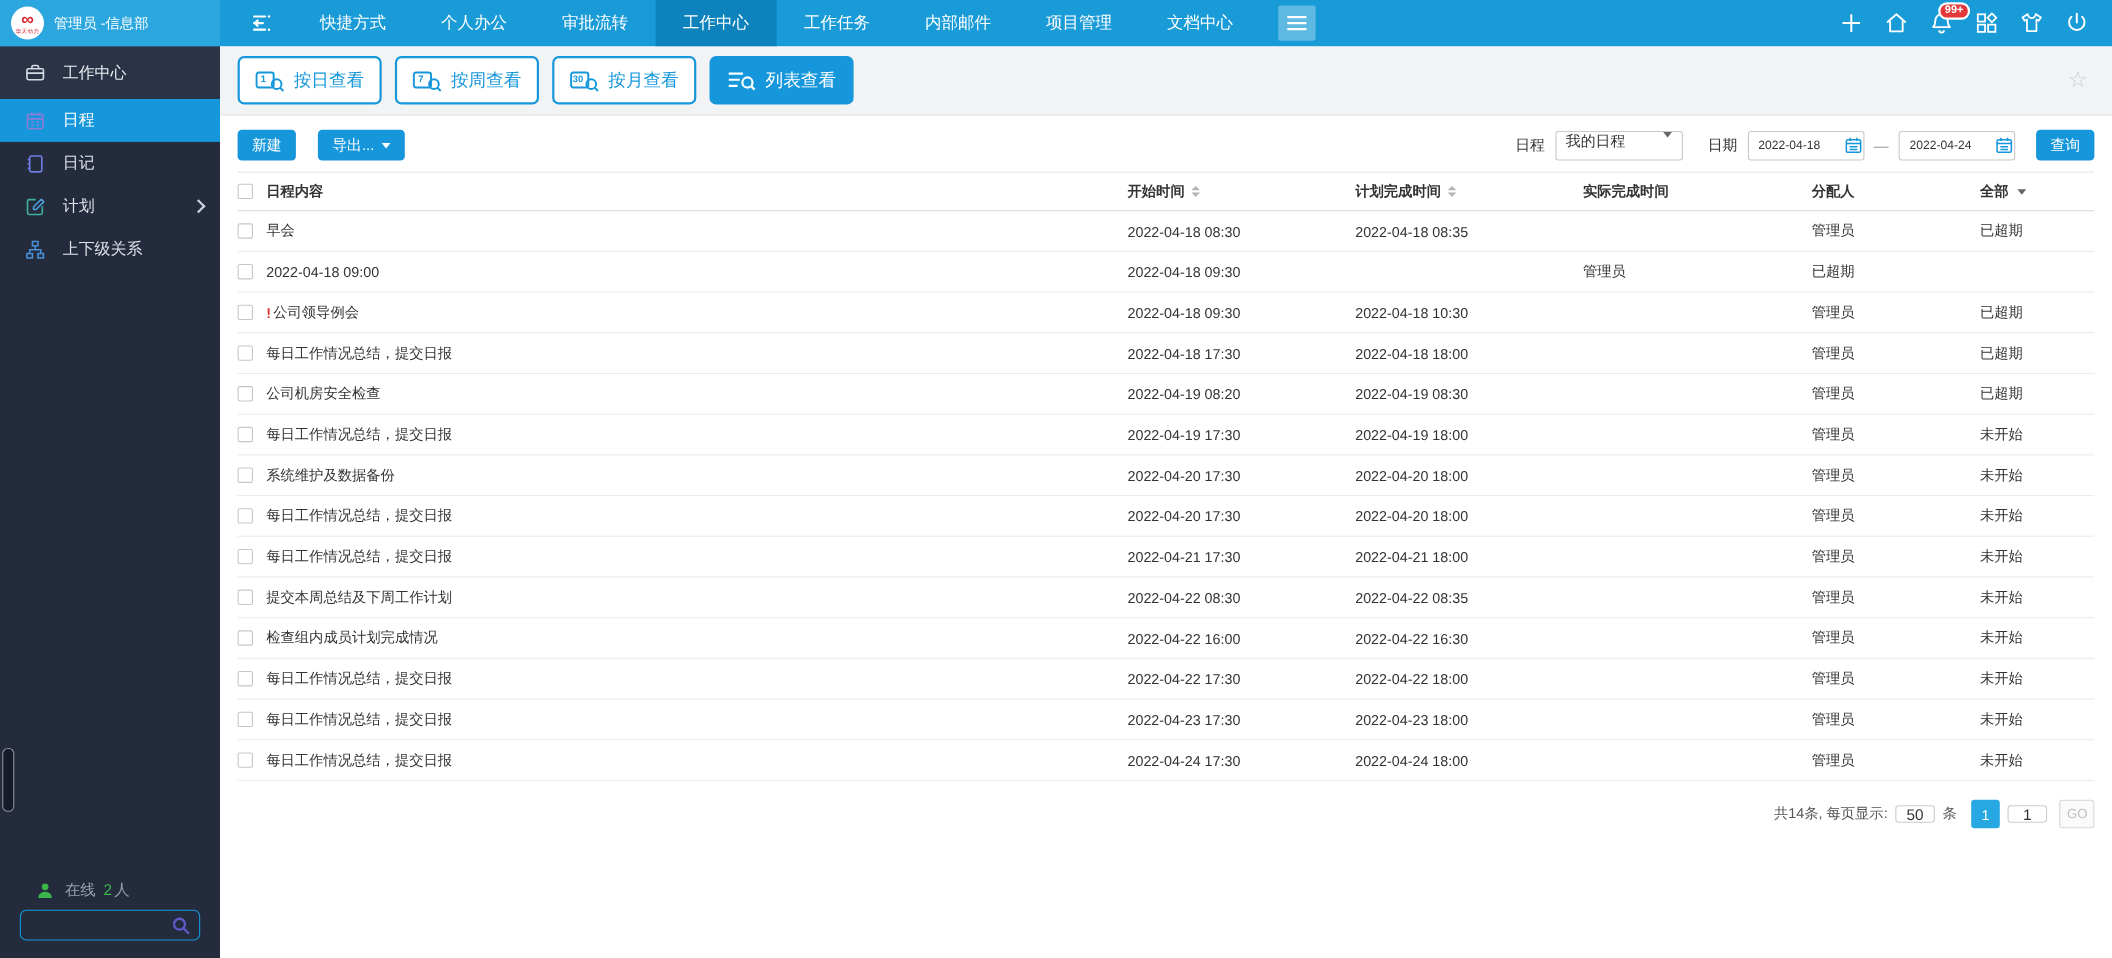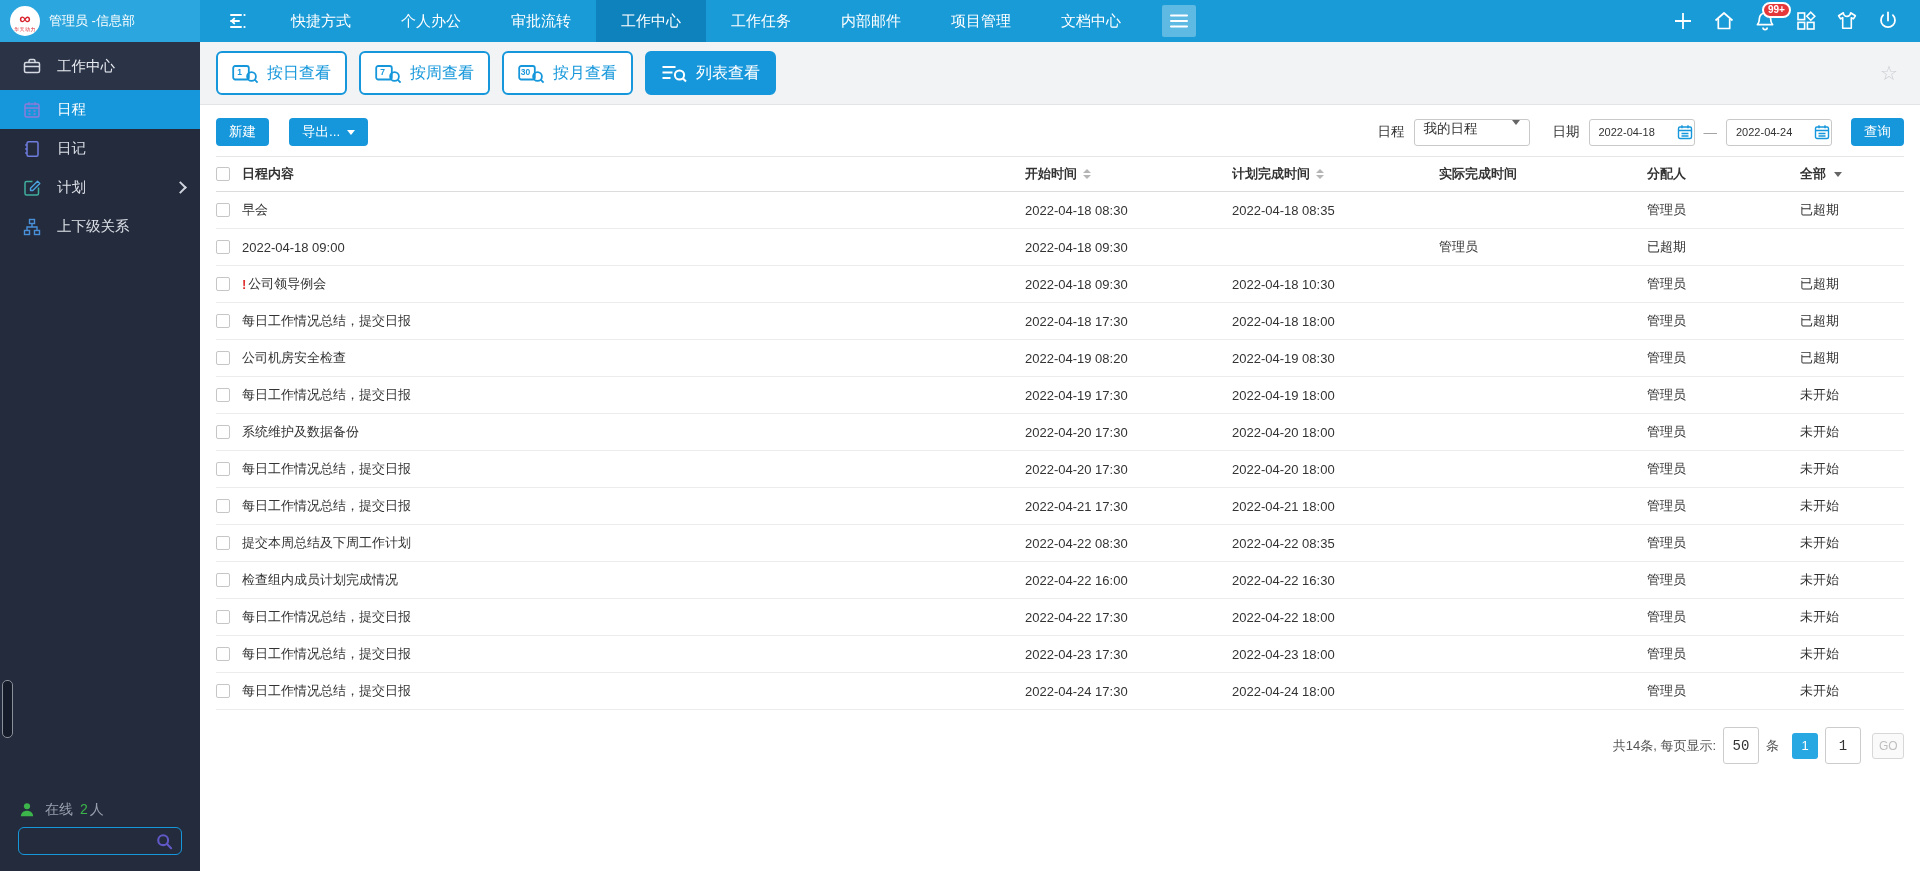--- a/index.html
+++ b/index.html
@@ -31,21 +31,21 @@
   .side-header{height:48px;background:#2b3347;color:#e8ebf0;display:flex;align-items:center;
                gap:15px;padding-left:22px;font-size:14.5px;cursor:pointer}
   .side-item{height:39px;display:flex;align-items:center;gap:15px;padding-left:22px;
              color:#dde1e8;font-size:14.5px;position:relative;cursor:pointer}
   .side-item.active{background:#1697db;color:#fff}
   .s-ic{width:20px;height:20px;display:flex;flex:0 0 auto}
   .chev{position:absolute;right:15px;width:7px;height:7px;border-top:2px solid #cfd4dd;
         border-right:2px solid #cfd4dd;transform:rotate(45deg)}
   .scroll-pill{position:absolute;left:2px;top:638px;width:9px;height:56px;background:#151b29;
                border:1px solid #8b8f98;border-radius:5px;cursor:grab}
-  .online{position:absolute;left:18px;bottom:52px;display:flex;
+  .online{position:absolute;left:32px;bottom:52px;display:flex;
           color:#98a0ae;font-size:14px}
   .online .p-ic{width:18px;height:18px;margin-right:9px;display:flex}
   .online .cnt{color:#3cb54a;margin:0 2px 0 7px}
   .side-search{position:absolute;left:18px;bottom:16px;width:164px;height:28px;
                border:1px solid #1697db;border-radius:6px;display:flex;align-items:center;
                box-sizing:border-box;background:transparent}
   .side-search input{flex:1;min-width:0;background:transparent;border:none;outline:none;
                      color:#cfd4dd;padding:0 8px;font-size:13px;font-family:inherit}
   .search-ic{width:19px;height:19px;margin-right:7px;display:flex;cursor:pointer}
   
@@ -84,22 +84,22 @@
   .cell{display:flex;align-items:center;overflow:hidden;white-space:nowrap}
   .urgent{color:#e03131;font-weight:bold;margin-right:2px}
   .sort{display:inline-flex;flex-direction:column;gap:2px;margin-left:6px;cursor:pointer}
   .sort i{width:0;height:0;border-left:4px solid transparent;border-right:4px solid transparent;display:block}
   .sort .up{border-bottom:4px solid #b5b5b5}
   .sort .dn{border-top:4px solid #b5b5b5}
   .hdr-caret{margin-left:8px;cursor:pointer}
   
   .pagination{display:flex;align-items:center;justify-content:flex-end;gap:7px;
               padding:17px 16px 0;font-size:13px;color:#555}
-  .pg-input{width:36px;height:37px;border:1px solid #ccc;border-radius:3px;text-align:center;
-            font-size:14px;color:#333;font-family:Liberation Mono, monospace;box-sizing:border-box}
+  .pg-input{width:36px;height:16px;border:1px solid #ccc;border-radius:3px;text-align:center;
+            font-size:14px;color:#333;font-family:Liberation Sans, sans-serif;box-sizing:border-box}
   .pg-cur{width:26px;height:26px;background:#28a8e3;color:#fff;border-radius:3px;display:inline-flex;
           align-items:center;justify-content:center;font-size:13px;cursor:pointer;margin-left:6px}
   .pg-go{width:32px;height:26px;border:1px solid #d7d7d7;border-radius:3px;background:#fafafa;
          color:#bfbfbf;font-size:12px;font-family:inherit;cursor:default;margin-left:4px}
 </style>
 </head>
 <body>
 
 <div class="topbar">
   <div class="brand">

